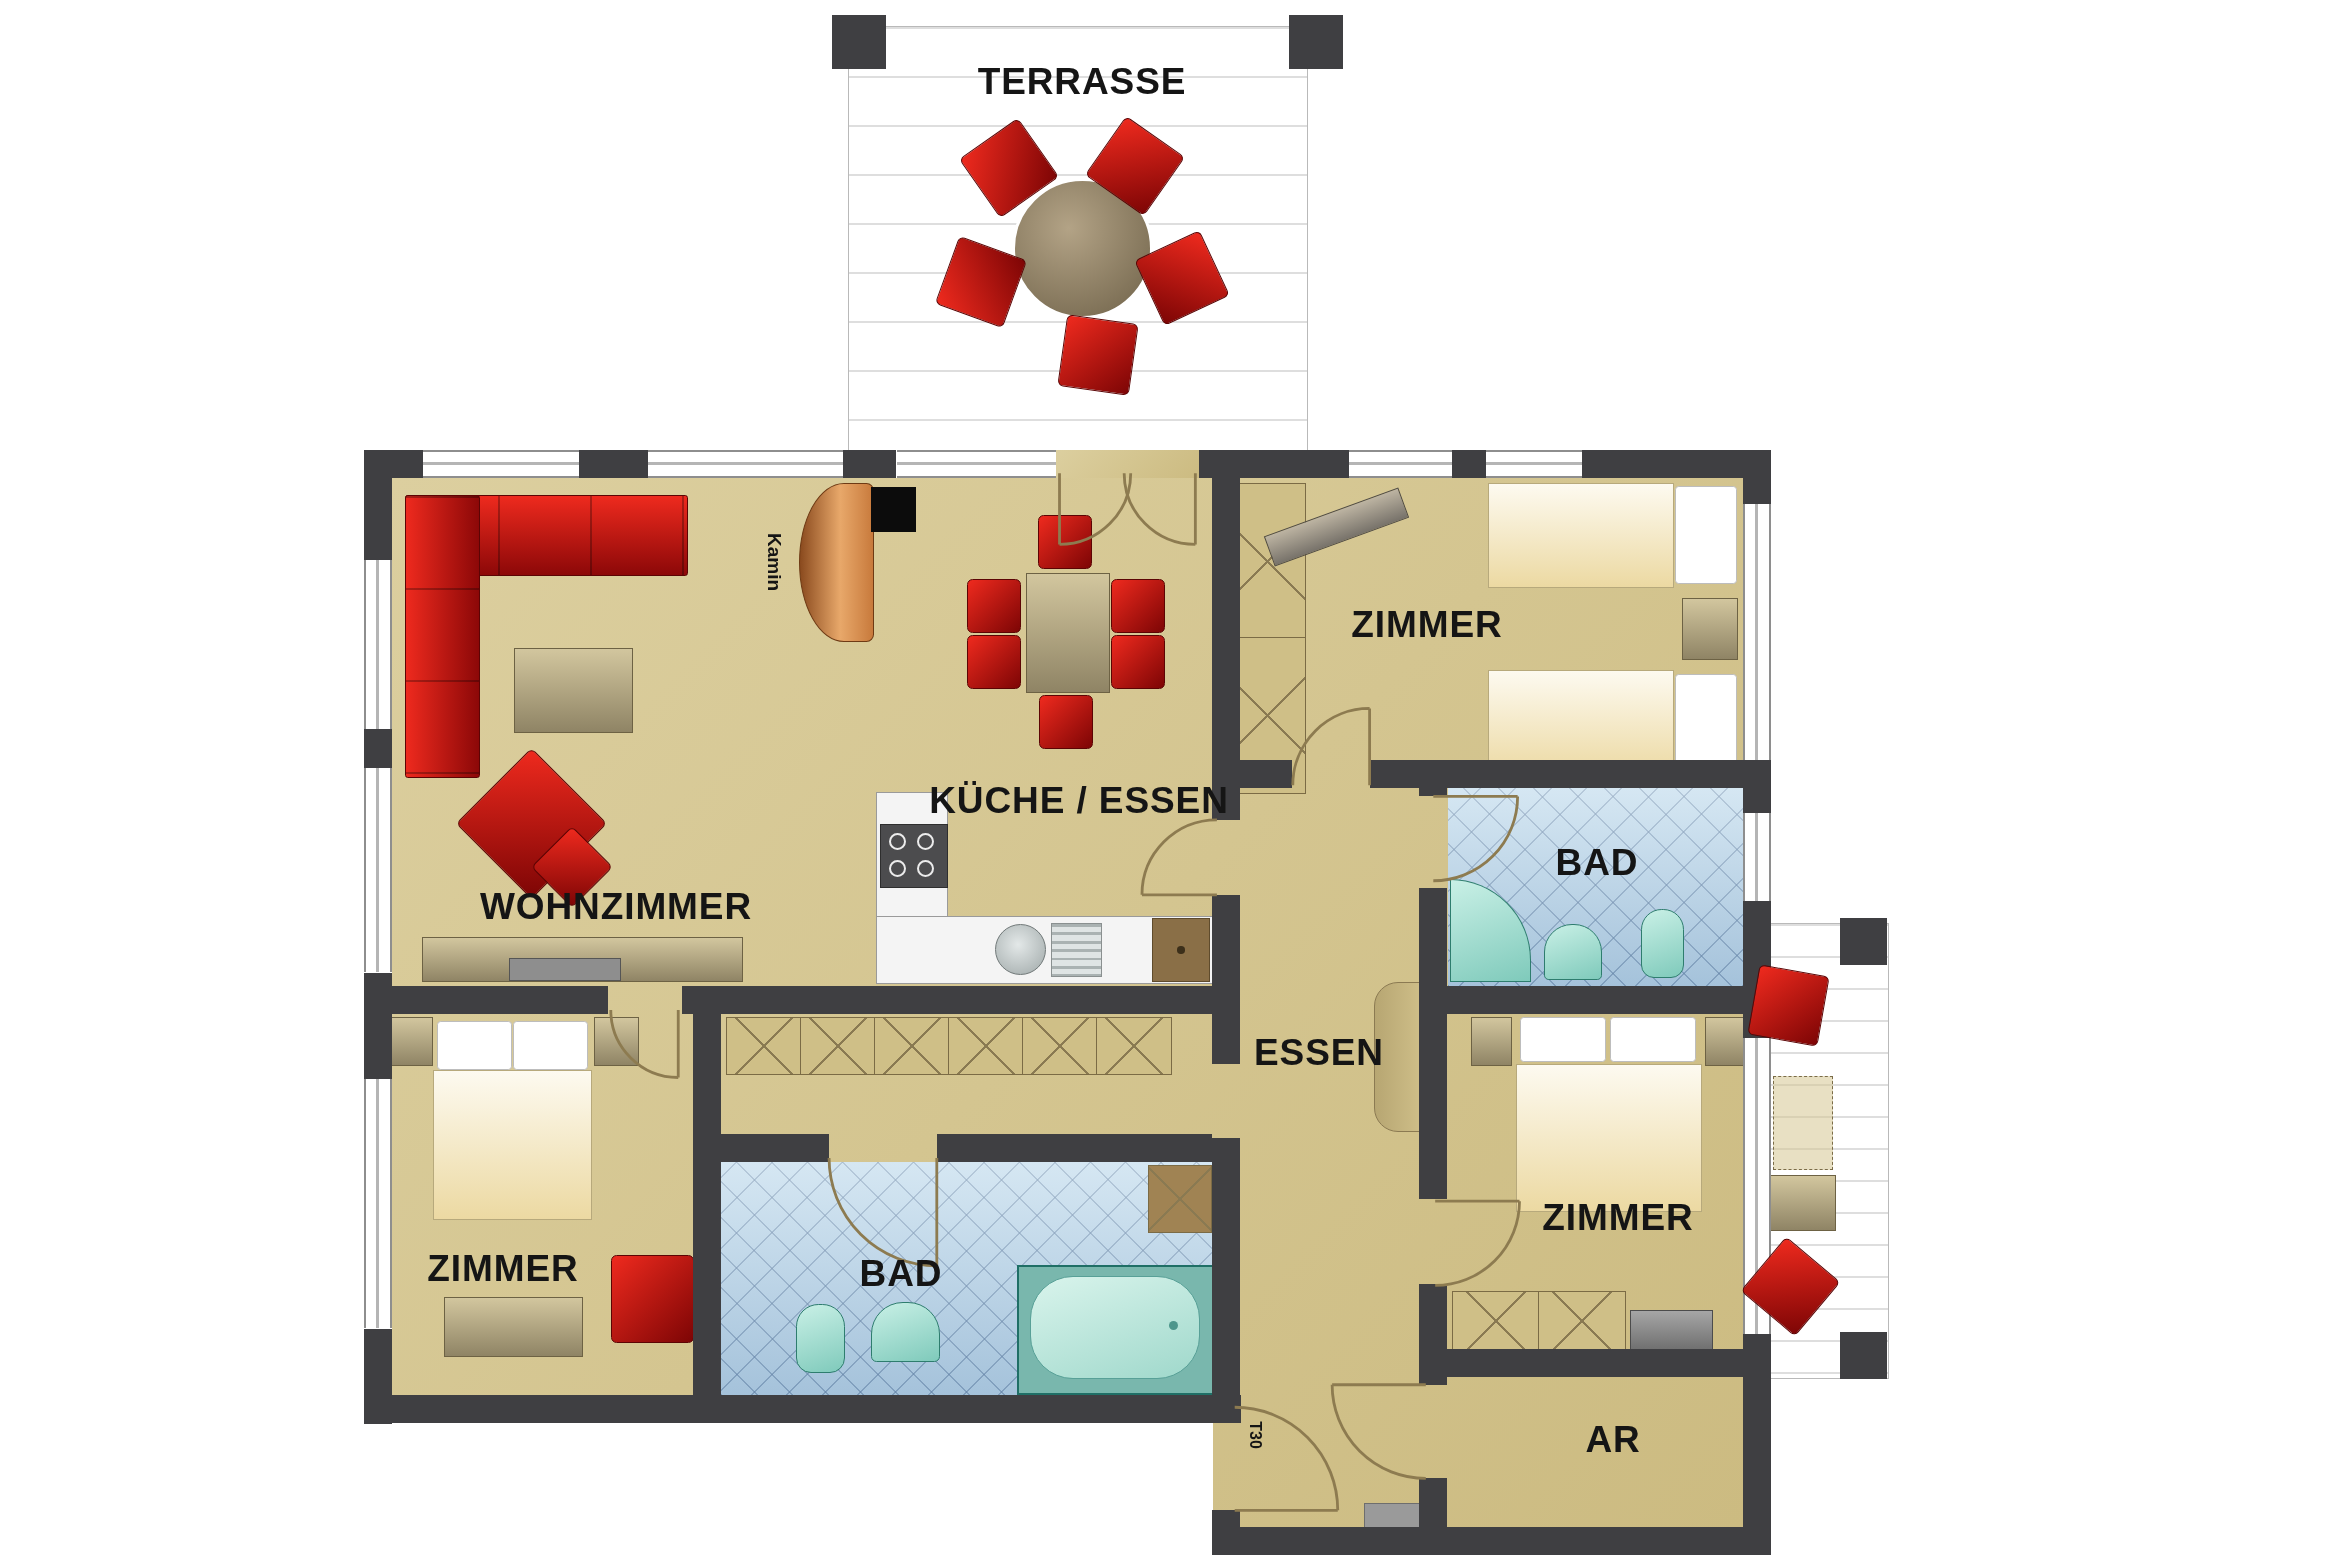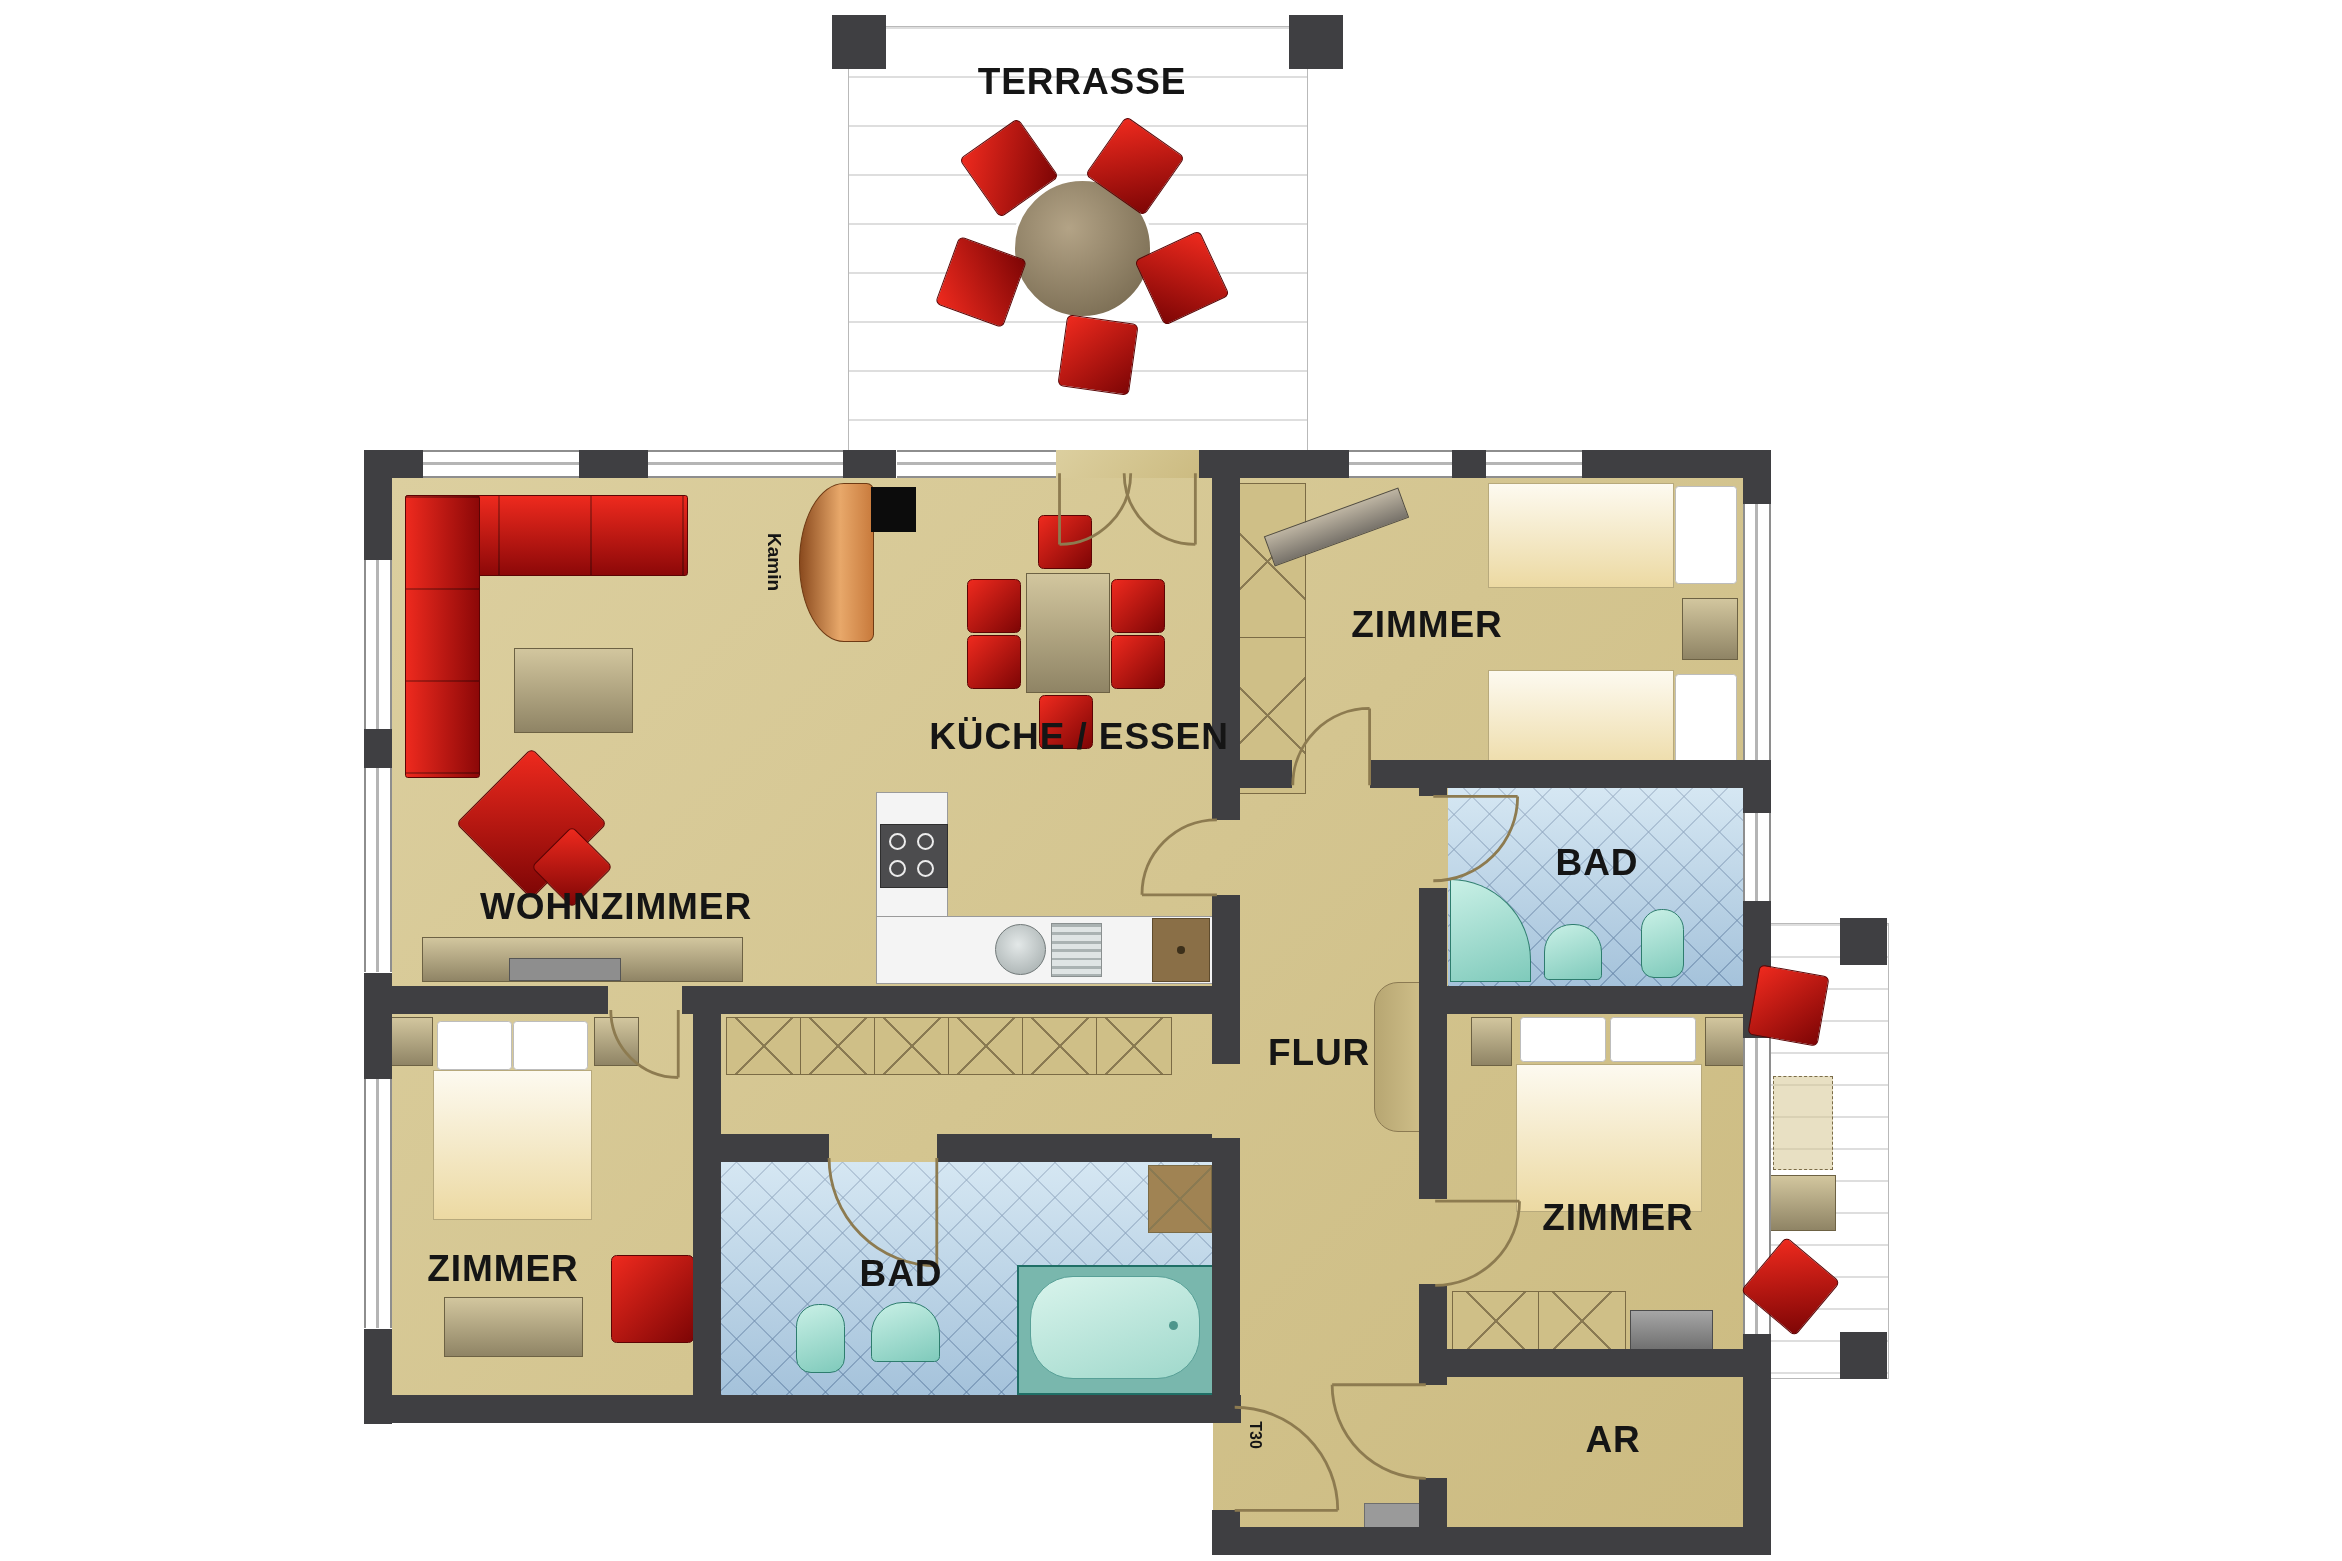--- a/index.html
+++ b/index.html
@@ -216,24 +216,24 @@
       <path d="M 1532 1372 A 90 90 0 0 0 1622 1282 M 1532 1282 L 1622 1282"></path>
       <path d="M 652 1078 A 72 72 0 0 0 724 1150 M 724 1078 L 724 1150"></path>
       <path d="M 885 1236 A 115 115 0 0 0 1000 1351 M 1000 1236 L 1000 1351"></path>
       <path d="M 1318 1502 A 110 110 0 0 1 1428 1612 M 1318 1612 L 1428 1612"></path>
       <path d="M 1522 1578 A 100 100 0 0 1 1422 1478 M 1522 1478 L 1422 1478"></path>
     </g>
   </svg>
 
   <div class="label" style="left:1082px;top:82px;">TERRASSE</div>
   <div class="label" style="left:1427px;top:625px;">ZIMMER</div>
-  <div class="label" style="left:1079px;top:737px;">KÜCHE / ESSEN</div>
+  <div class="label" style="left:1079px;top:801px;">KÜCHE / ESSEN</div>
   <div class="label" style="left:616px;top:907px;">WOHNZIMMER</div>
   <div class="label" style="left:1597px;top:863px;">BAD</div>
-  <div class="label" style="left:1319px;top:1053px;">FLUR</div>
+  <div class="label" style="left:1319px;top:1053px;">ESSEN</div>
   <div class="label" style="left:503px;top:1269px;">ZIMMER</div>
   <div class="label" style="left:901px;top:1274px;">BAD</div>
   <div class="label" style="left:1618px;top:1218px;">ZIMMER</div>
   <div class="label" style="left:1613px;top:1440px;">AR</div>
   <div class="label small" style="left:774px;top:562px;transform:translate(-50%,-50%) rotate(90deg);">Kamin</div>
   <div class="label small" style="left:1255px;top:1435px;font-size:16px;transform:translate(-50%,-50%) rotate(90deg);">T30</div>
 
 </div>
 
 

